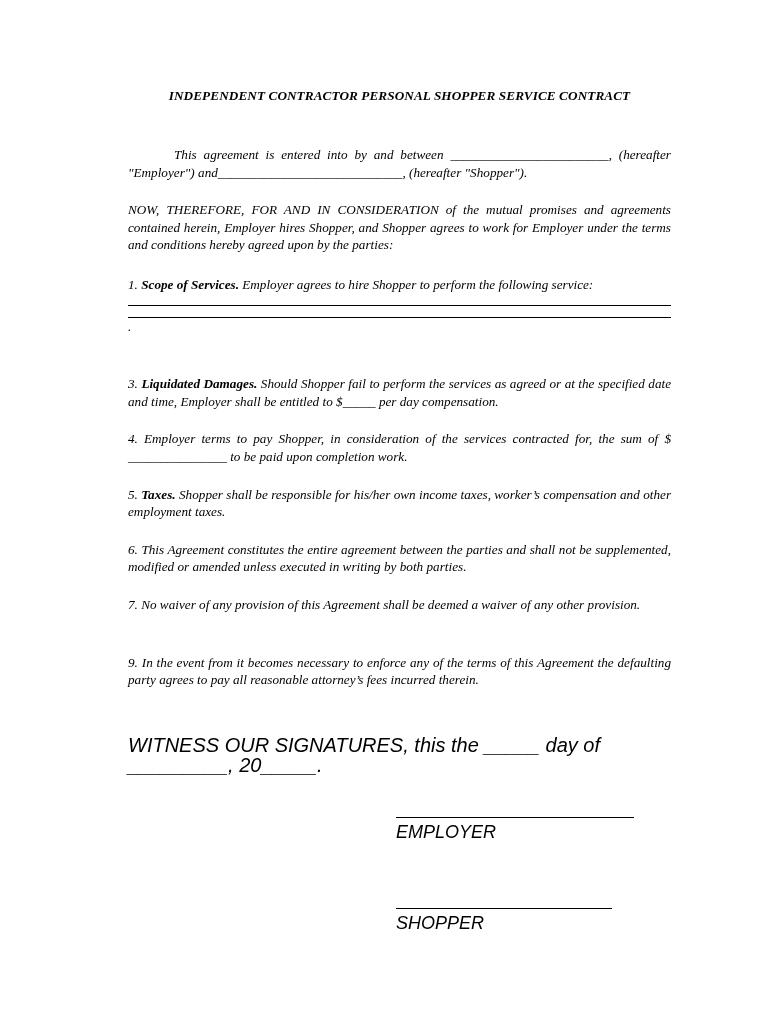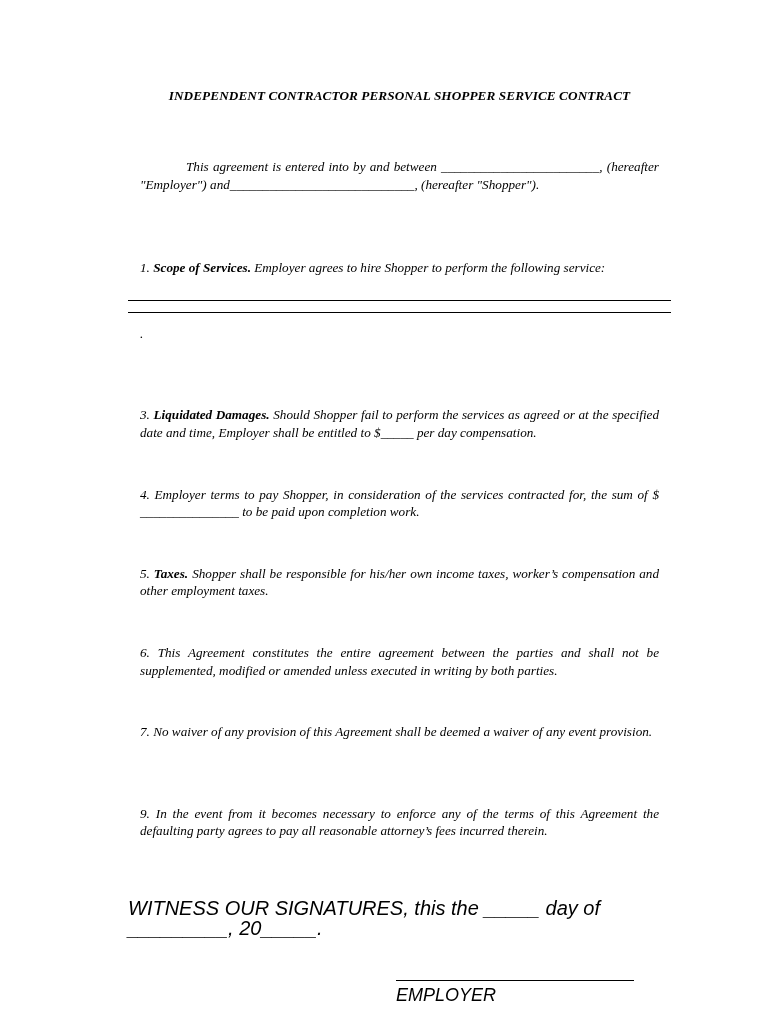--- a/index.html
+++ b/index.html
@@ -36,21 +36,21 @@
     font-size: 13.2px;
     text-align: center;
     letter-spacing: 0.1px;
     margin: 0 0 0 0;
   }
   .para {
     font-family: "Liberation Serif", serif;
     font-size: 13.2px;
     line-height: 17.6px;
     text-align: justify;
-    margin: 12px;
+    margin: 0;
   }
   .para.indent-first {
     text-indent: 46px;
   }
   .spacer-22 { height: 22px; }
   .spacer-20 { height: 20px; }
   .spacer-42 { height: 42px; }
   .spacer-46 { height: 46px; }
   b, .b { font-weight: bold; }
   .rule {
@@ -96,20 +96,21 @@
   <div class="content">
 
     <div class="doc-title">INDEPENDENT CONTRACTOR PERSONAL SHOPPER SERVICE CONTRACT</div>
 
     <div class="spacer-42"></div>
 
     <p class="para indent-first">This agreement is entered into by and between  ________________________, (hereafter "Employer") and____________________________, (hereafter "Shopper").</p>
 
     <div class="spacer-20"></div>
 
+    <p class="para">NOW, THEREFORE, FOR AND IN CONSIDERATION of the mutual promises and agreements contained herein, Employer hires Shopper, and Shopper agrees to work for Employer under the terms and conditions hereby agreed upon by the parties:</p>
 
     <div class="spacer-22"></div>
 
     <p class="para">
       <span>1.</span>
       <b>Scope of Services.</b>
       <span>Employer agrees to hire Shopper to perform the following service:</span>
     </p>
     <div class="rule-wrap">
         <div class="rule"></div>
@@ -149,21 +150,21 @@
 
     <p class="para">
       <span>6.</span>
       <span>This Agreement constitutes the entire agreement between the parties and shall not be supplemented, modified or amended unless executed in writing by both parties.</span>
     </p>
 
     <div class="spacer-20"></div>
 
     <p class="para">
       <span>7.</span>
-      <span>No waiver of any provision of this Agreement shall be deemed a waiver of any event provision.</span>
+      <span>No waiver of any provision of this Agreement shall be deemed a waiver of any other provision.</span>
     </p>
 
     <div class="spacer-20"></div>
 
 
     <div class="spacer-20"></div>
 
     <p class="para">
       <span>9.</span>
       <span>In the event from it becomes necessary to enforce any of the terms of this Agreement the defaulting party agrees to pay all reasonable attorney’s fees incurred therein.</span>

